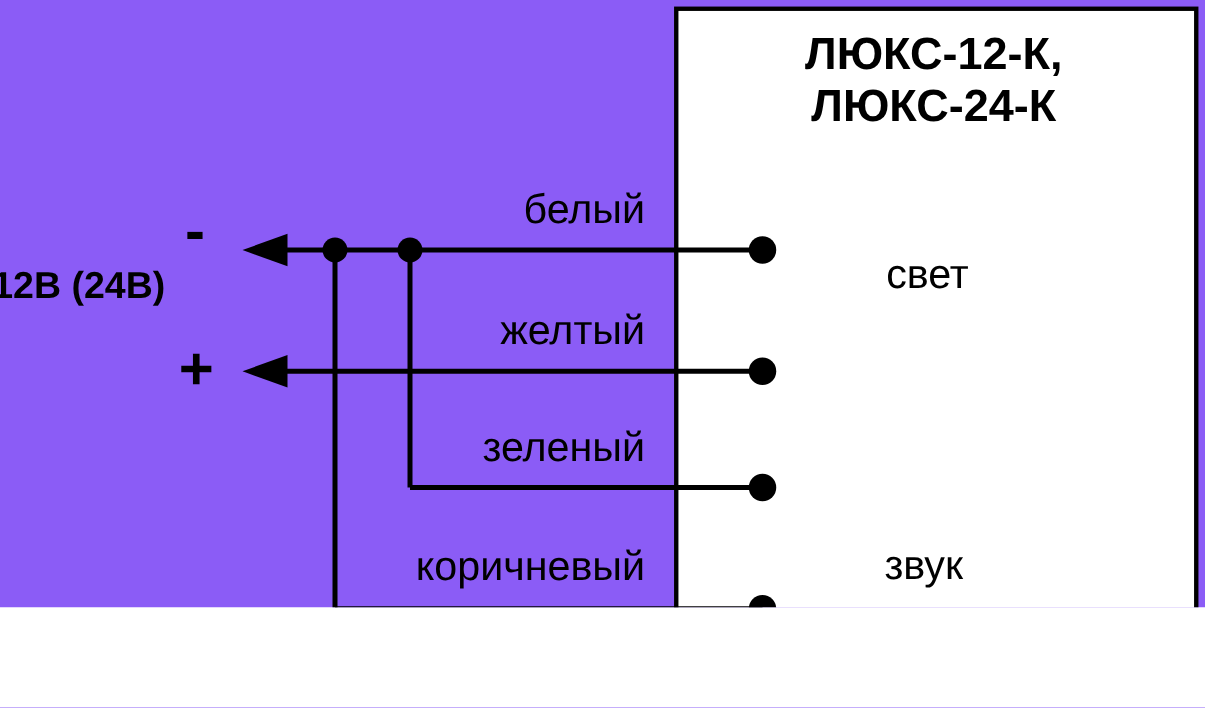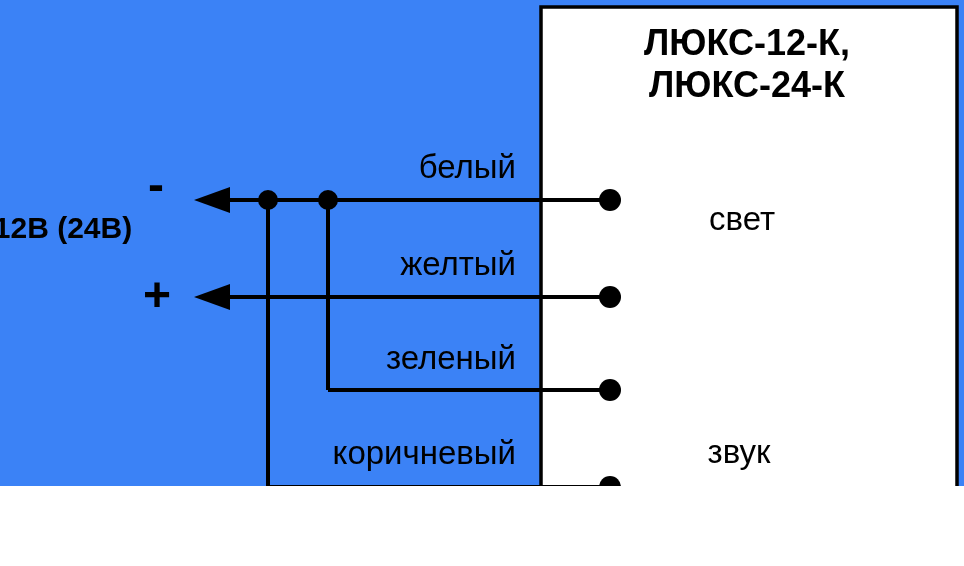--- a/index.html
+++ b/index.html
@@ -4,21 +4,21 @@
 <style>
   html, body {
     margin: 0;
     padding: 0;
     background: #ffffff;
   }
   .stage {
     position: relative;
     width: 964px;
     height: 486px;
-    background: #3b82f6;
+    background: #8b5cf6;
     font-family: "Liberation Sans", sans-serif;
     overflow: hidden;
   }
   svg { display: block; }
   .wire {
     stroke: #000000;
     stroke-width: 4;
     fill: none;
   }
   .box {

